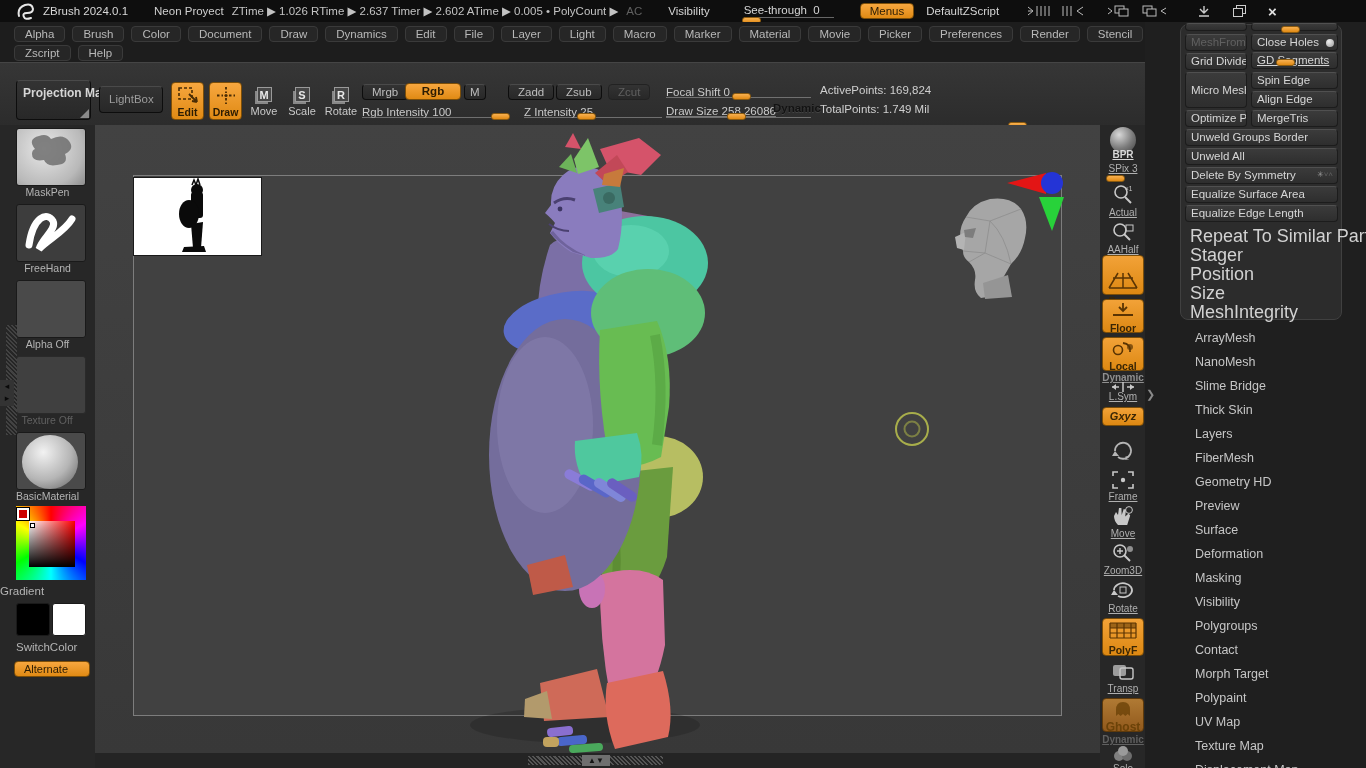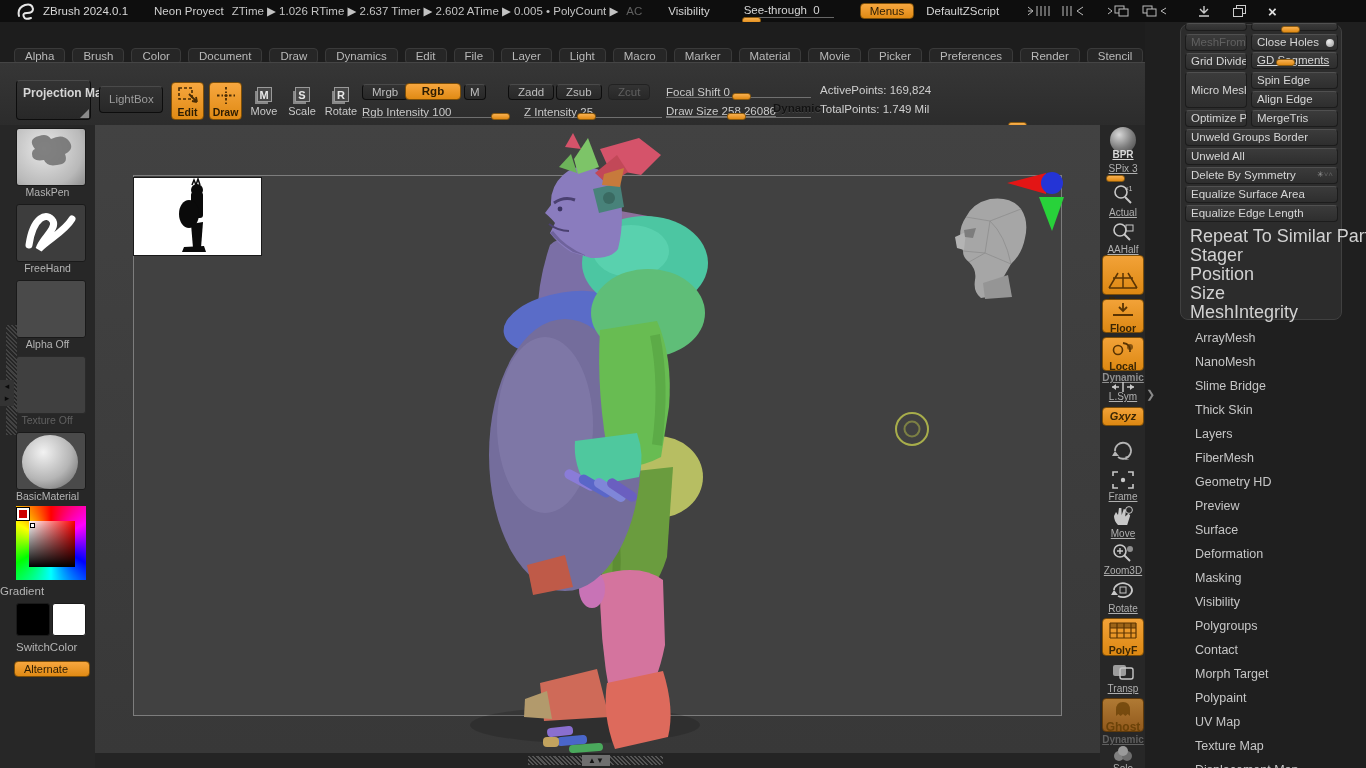--- a/index.html
+++ b/index.html
@@ -18,21 +18,21 @@
   .thumb { position:absolute; border:1px solid #1a1a1a; border-radius:3px; }
   .gbtn { position:absolute; background:linear-gradient(#3b3b3b,#2e2e2e); border:1px solid #1c1c1c; border-top-color:#505050; border-radius:4px; color:#d6d6d6; font-size:11.5px; line-height:14px; height:17px; padding:0 5px; white-space:nowrap; overflow:hidden; }
   .gflat { position:absolute; color:#d2d2d2; font-size:18px; white-space:nowrap; }
   .subp { position:absolute; left:50px; font-size:12.5px; color:#c6c6c6; white-space:nowrap; }
   .rlbl { position:absolute; left:0; width:46px; text-align:center; font-size:10px; color:#b0b0b0;text-decoration:underline; }
   .ricon { position:absolute; left:11px; }
   .rbtn { position:absolute; left:2px; width:42px; border-radius:4px; text-align:center; }
   .rbtn.on { background:linear-gradient(#f2a238,#dd8812); border:1px solid #7c4e08; color:#3a2605; }
   .checker { background-image:repeating-linear-gradient(45deg,#555 0 1.5px,#242424 1.5px 3px); }
   .badge { display:inline-block; width:15px; height:15px; background:#474747; border:1px solid #9a9a9a; color:#e8e8e8; font-size:11px; font-weight:bold; text-align:center; line-height:14px; box-shadow:-3px 3px 0 -1px #888; }
-  .mbtn { background:#262626; border:1px solid #3a3a3a; border-radius:4px; color:#b9b9b9; font-size:11.5px; padding:1px 10px; margin-right:7px; white-space:nowrap;margin-top:22px; }
+  .mbtn { background:#262626; border:1px solid #3a3a3a; border-radius:4px; color:#b9b9b9; font-size:11.5px; padding:1px 10px; margin-right:7px; white-space:nowrap; }
   svg { display:block; }
 </style>
 </head>
 <body>
 
 <header class="abs row" style="left:0;top:0;width:1366px;height:22px;background:#0e0e0e;font-size:11.5px;">
   <span class="ricon" style="position:static;margin-left:16px;">
     <svg width="20" height="18" viewBox="0 0 20 18">
         <path d="M3,14 Q1,6 9,3 Q16,1 17,7 Q17,11 11,11 Q6,11 8,15 Q9,18 15,16" stroke="#e6e6e6" stroke-width="2" fill="none" stroke-linecap="round"></path>
       </svg>
@@ -109,20 +109,24 @@
     <span class="mbtn">Movie</span>
     <span class="mbtn">Picker</span>
     <span class="mbtn">Preferences</span>
     <span class="mbtn">Render</span>
     <span class="mbtn">Stencil</span>
     <span class="mbtn">Stroke</span>
     <span class="mbtn">Texture</span>
     <span class="mbtn">Tool</span>
     <span class="mbtn">Transform</span>
 
+  </div>
+  <div class="row" style="padding:3px 0 0 14px;">
+    <span class="mbtn">Zscript</span>
+    <span class="mbtn">Help</span>
   </div>
 </nav>
 
 <div class="abs" style="left:0;top:62px;width:1145px;height:63px;background:linear-gradient(#363636,#2c2c2c);border-top:1px solid #454545;">
   <div class="abs chip" style="left:16px;top:17px;width:75px;height:40px;font-weight:bold;font-size:12px;color:#d6d6d6;line-height:1.5;padding:3px 6px;">
     <span>Projection Master</span>
     <span class="abs" style="right:1px;bottom:1px;width:0;height:0;border-left:9px solid transparent;border-bottom:9px solid #8a8a8a;"></span>
   </div>
   <div class="abs chip" style="left:99px;top:23px;width:64px;height:27px;text-align:center;line-height:23px;color:#9c9c9c;">
     <span>LightBox</span>

